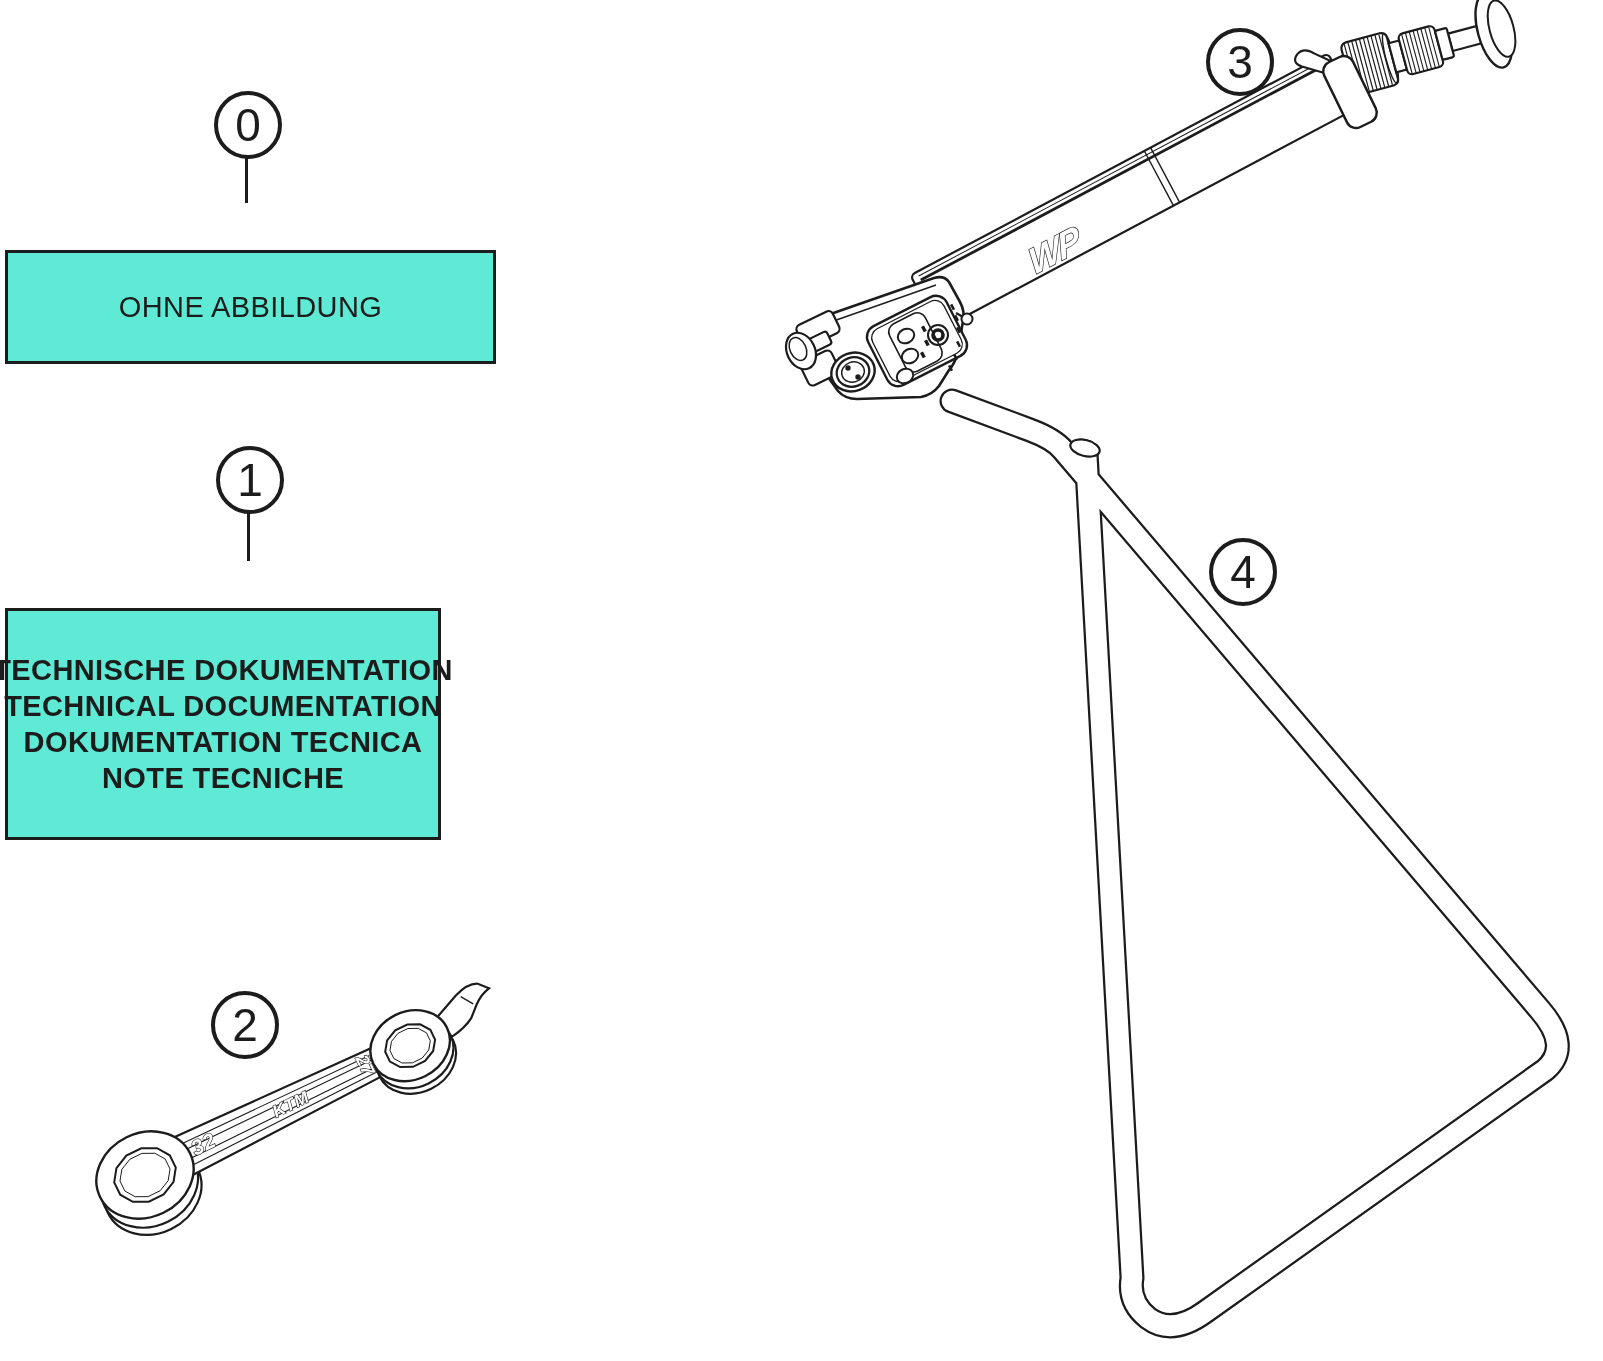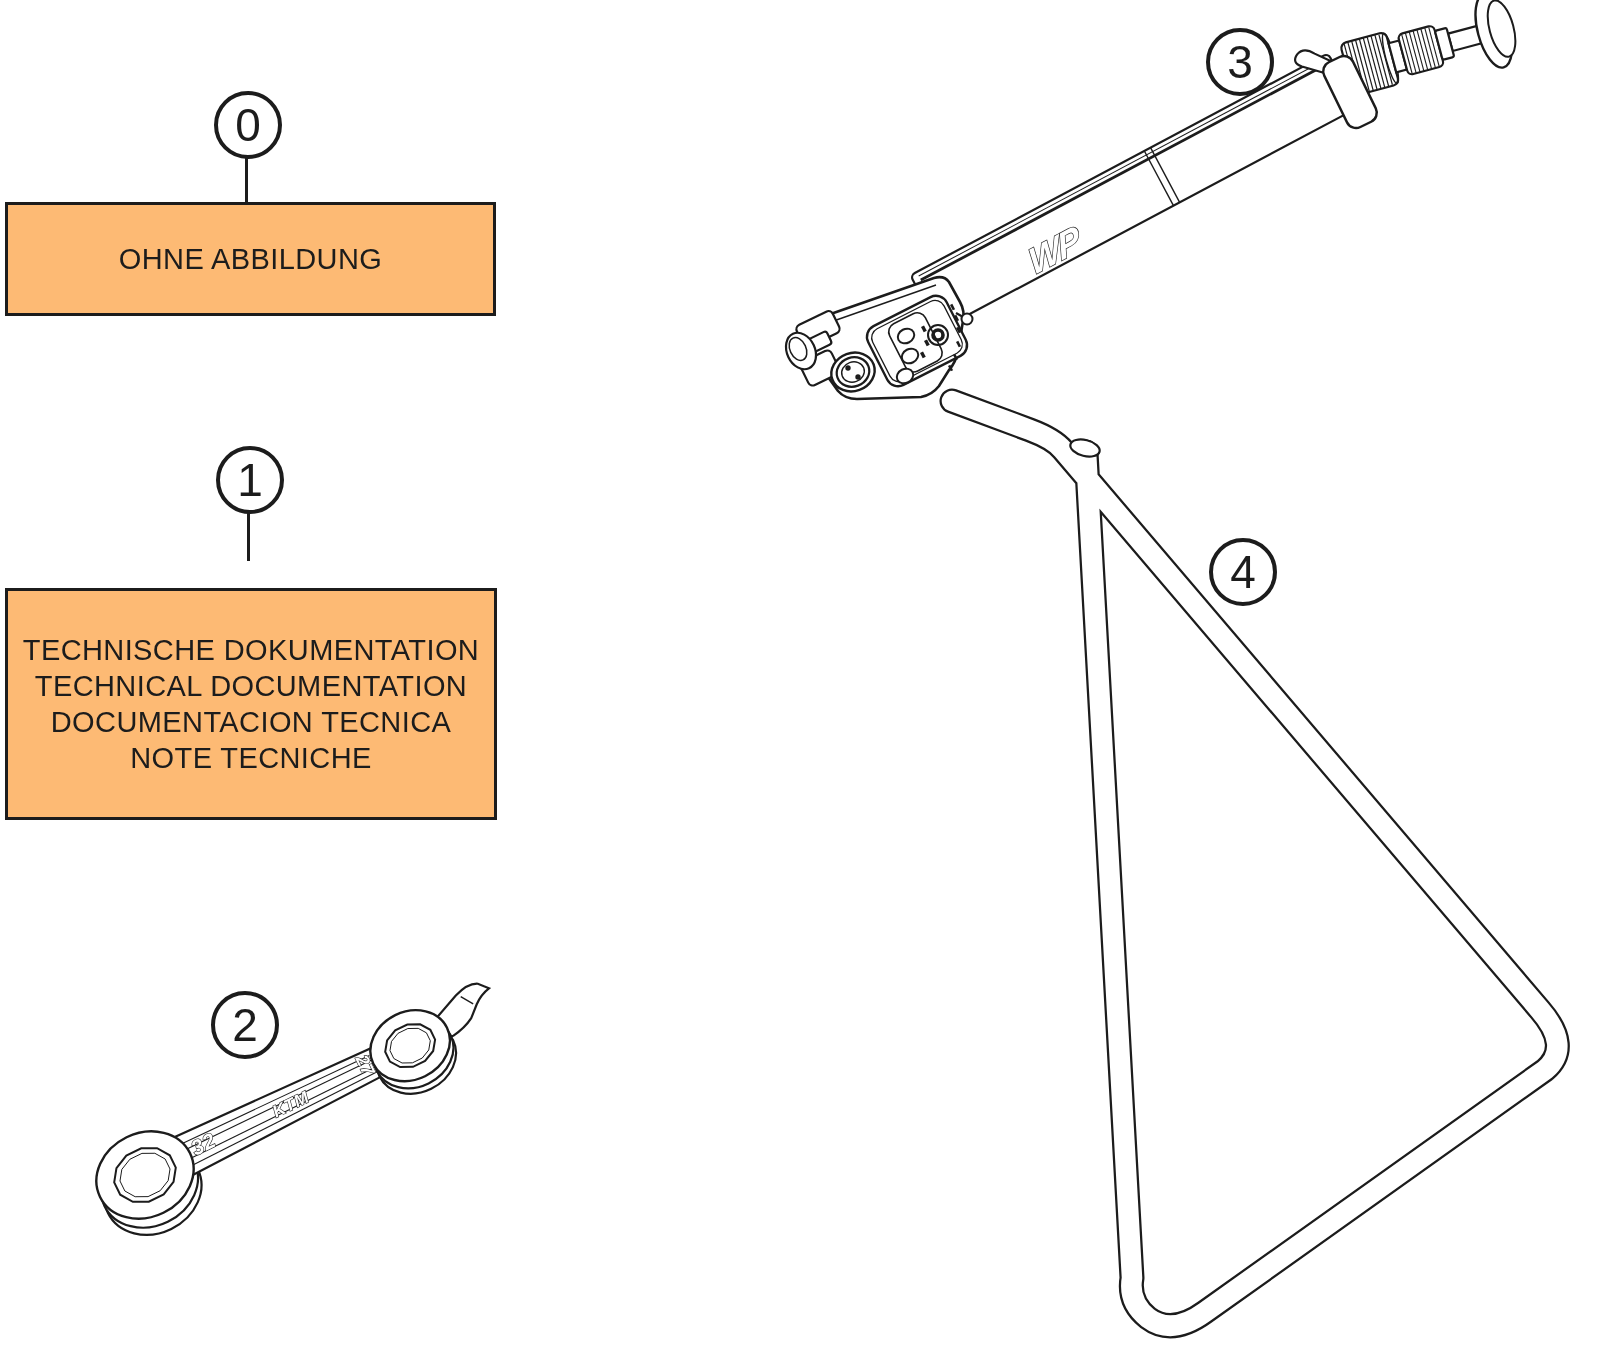--- a/index.html
+++ b/index.html
@@ -4,22 +4,22 @@
 <style>
   html,body{margin:0;padding:0;background:#fff;}
   .page{position:relative;width:1603px;height:1361px;background:#fff;overflow:hidden;
         font-family:"Liberation Sans", sans-serif;color:#1c1c1c;}
   svg{position:absolute;left:0;top:0;}
   svg text{font-family:"Liberation Sans", sans-serif;}
   .callout{position:absolute;width:68px;height:68px;border:4.5px solid #1c1c1c;border-radius:50%;
            box-sizing:border-box;display:flex;align-items:center;justify-content:center;
            font-size:46px;font-weight:500;background:#fff;line-height:1;}
   .leader{position:absolute;width:3px;background:#1c1c1c;}
-  .notebox{position:absolute;border:3px solid #1c1c1c;box-sizing:border-box;background:#fdba74;
-           display:flex;flex-direction:column;align-items:center;justify-content:center;}
+  .notebox{position:absolute;border:3px solid #1c1c1c;box-sizing:border-box;background:#5eead4;
+           display:flex;flex-direction:column;align-items:center;justify-content:center;margin-top:48px;}
   .notebox .ln{font-size:29px;letter-spacing:0.4px;line-height:36px;white-space:nowrap;}
   .notebox.small .ln{line-height:34px;}
 </style>
 </head>
 <body>
 
 <div class="page">
 
   <svg width="1603" height="1361" viewBox="0 0 1603 1361">
     <g fill="none" stroke="#1c1c1c" stroke-width="2.2">
@@ -180,24 +180,24 @@
   </div>
   <div class="leader" style="left:245px;top:158px;height:45px;"></div>
   <div class="notebox small" style="left:5px;top:202px;width:491px;height:114px;">
     <div class="ln">OHNE ABBILDUNG</div>
   </div>
 
   <div class="callout" style="left:216px;top:446px;">
     <span>1</span>
   </div>
   <div class="leader" style="left:247px;top:513px;height:48px;"></div>
-  <div class="notebox" style="left:5px;top:588px;width:492px;height:232px;">
+  <div class="notebox" style="left:5px;top:560px;width:436px;height:232px;font-weight:bold;">
     <div class="ln">TECHNISCHE DOKUMENTATION</div>
     <div class="ln">TECHNICAL DOCUMENTATION</div>
-    <div class="ln">DOCUMENTACION TECNICA</div>
+    <div class="ln">DOKUMENTATION TECNICA</div>
     <div class="ln">NOTE TECNICHE</div>
   </div>
 
   <div class="callout" style="left:211px;top:991px;">
     <span>2</span>
   </div>
   <div class="callout" style="left:1206px;top:28px;">
     <span>3</span>
   </div>
   <div class="callout" style="left:1209px;top:538px;">

